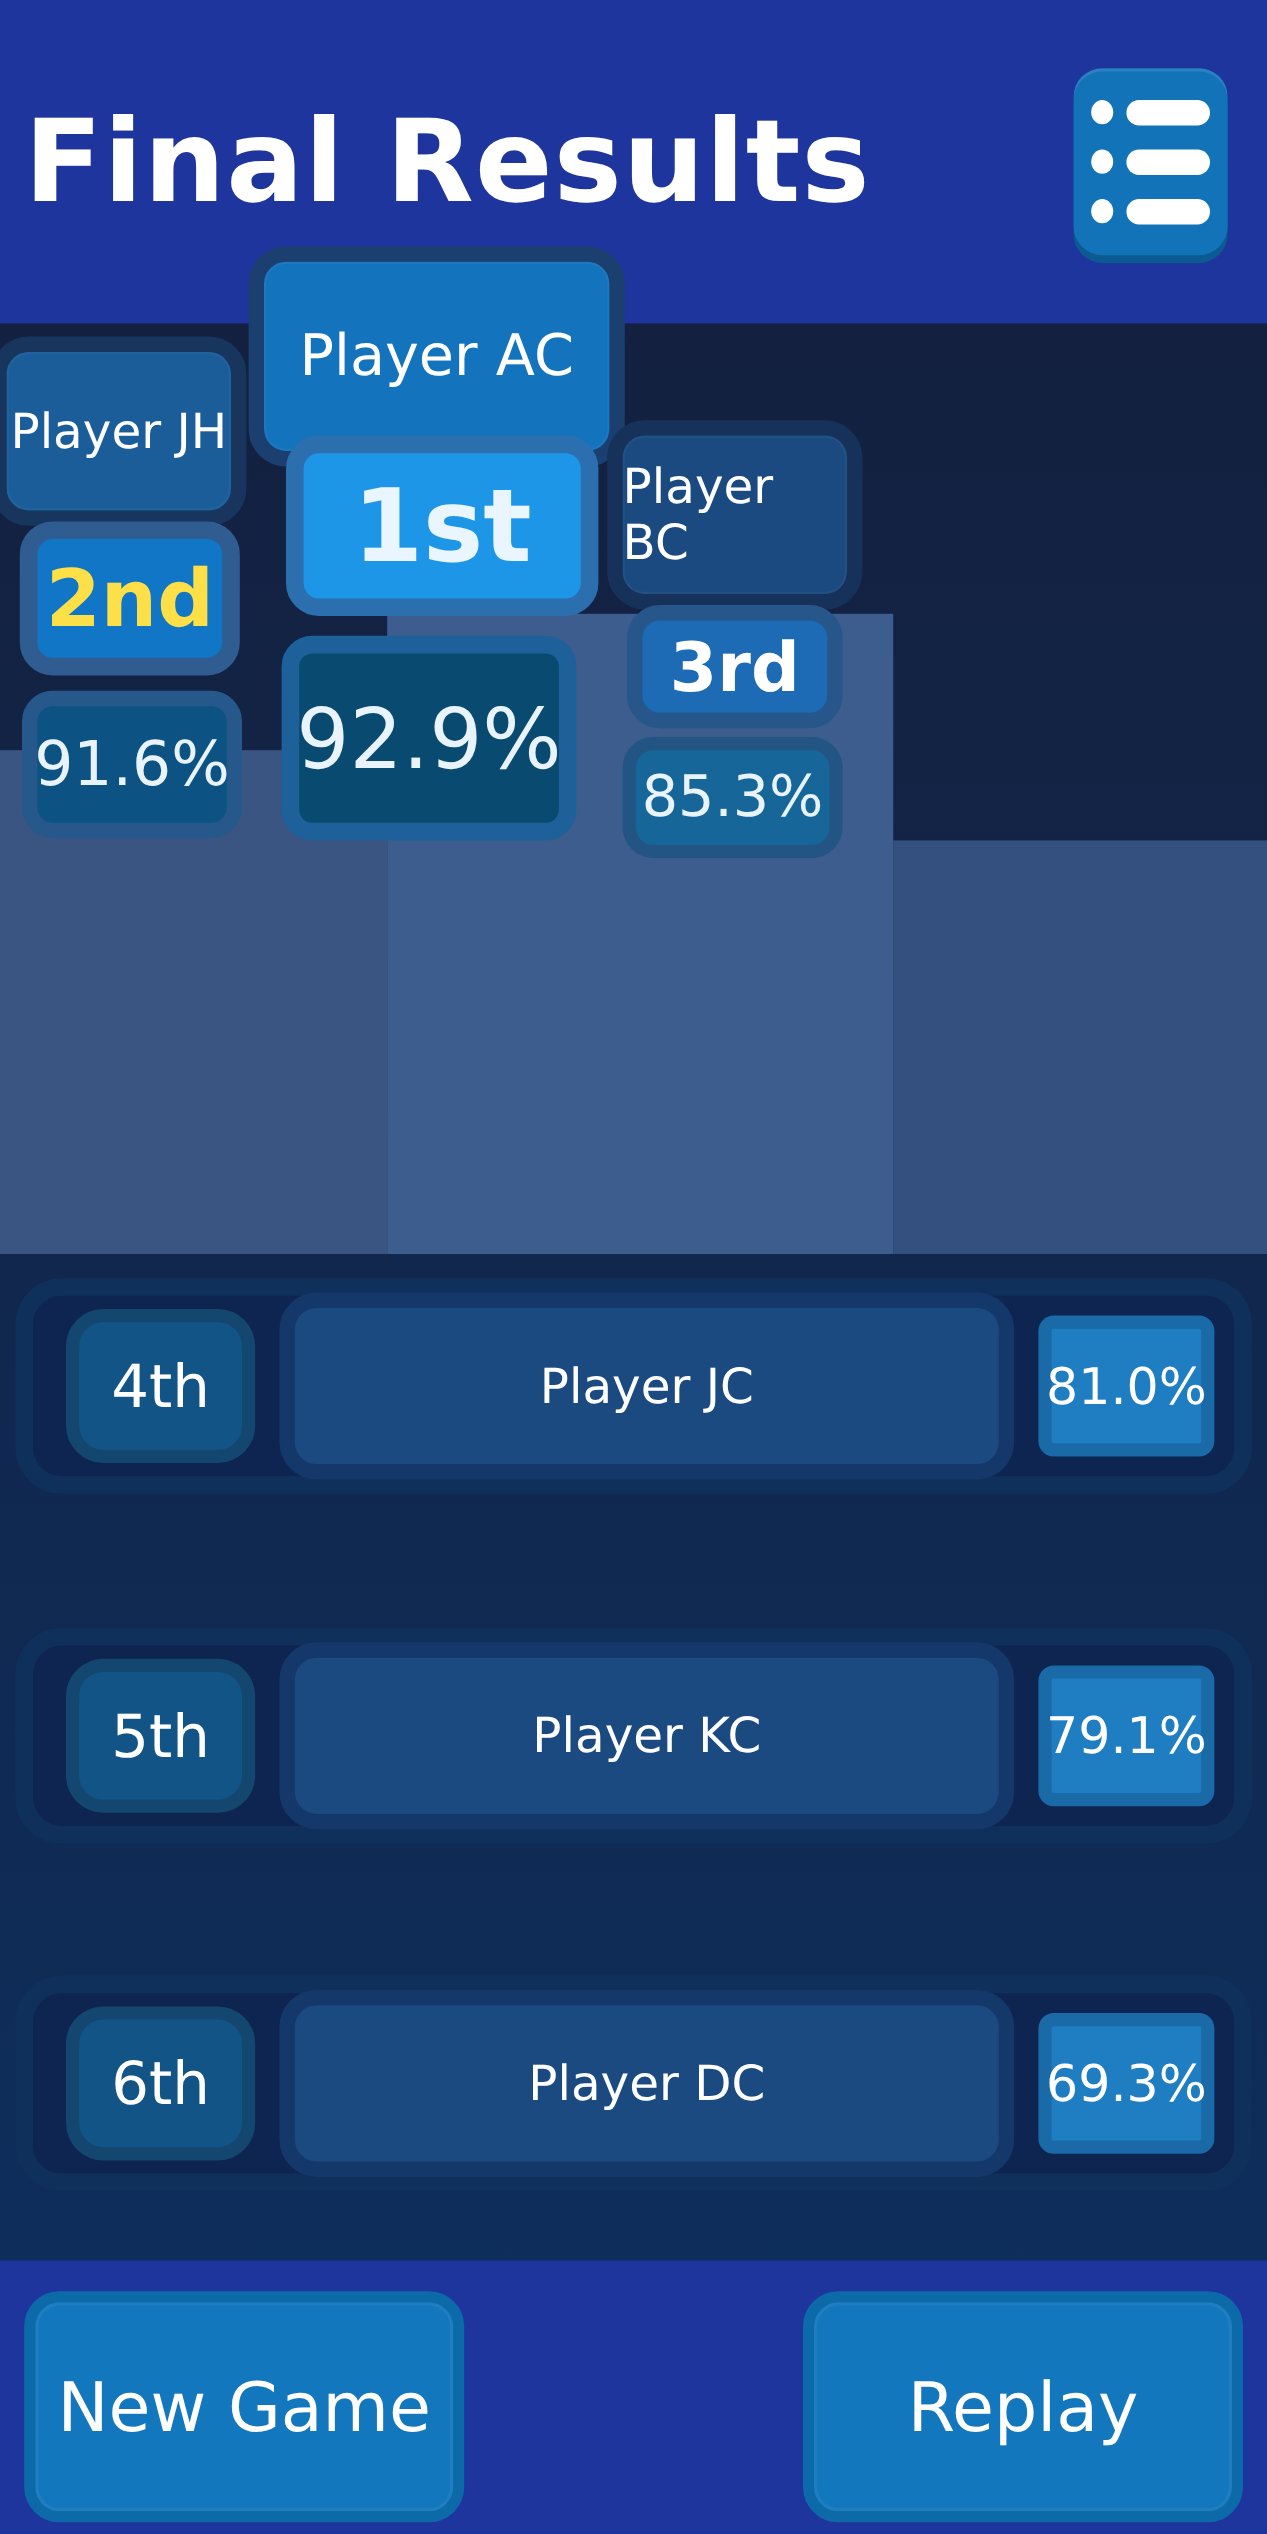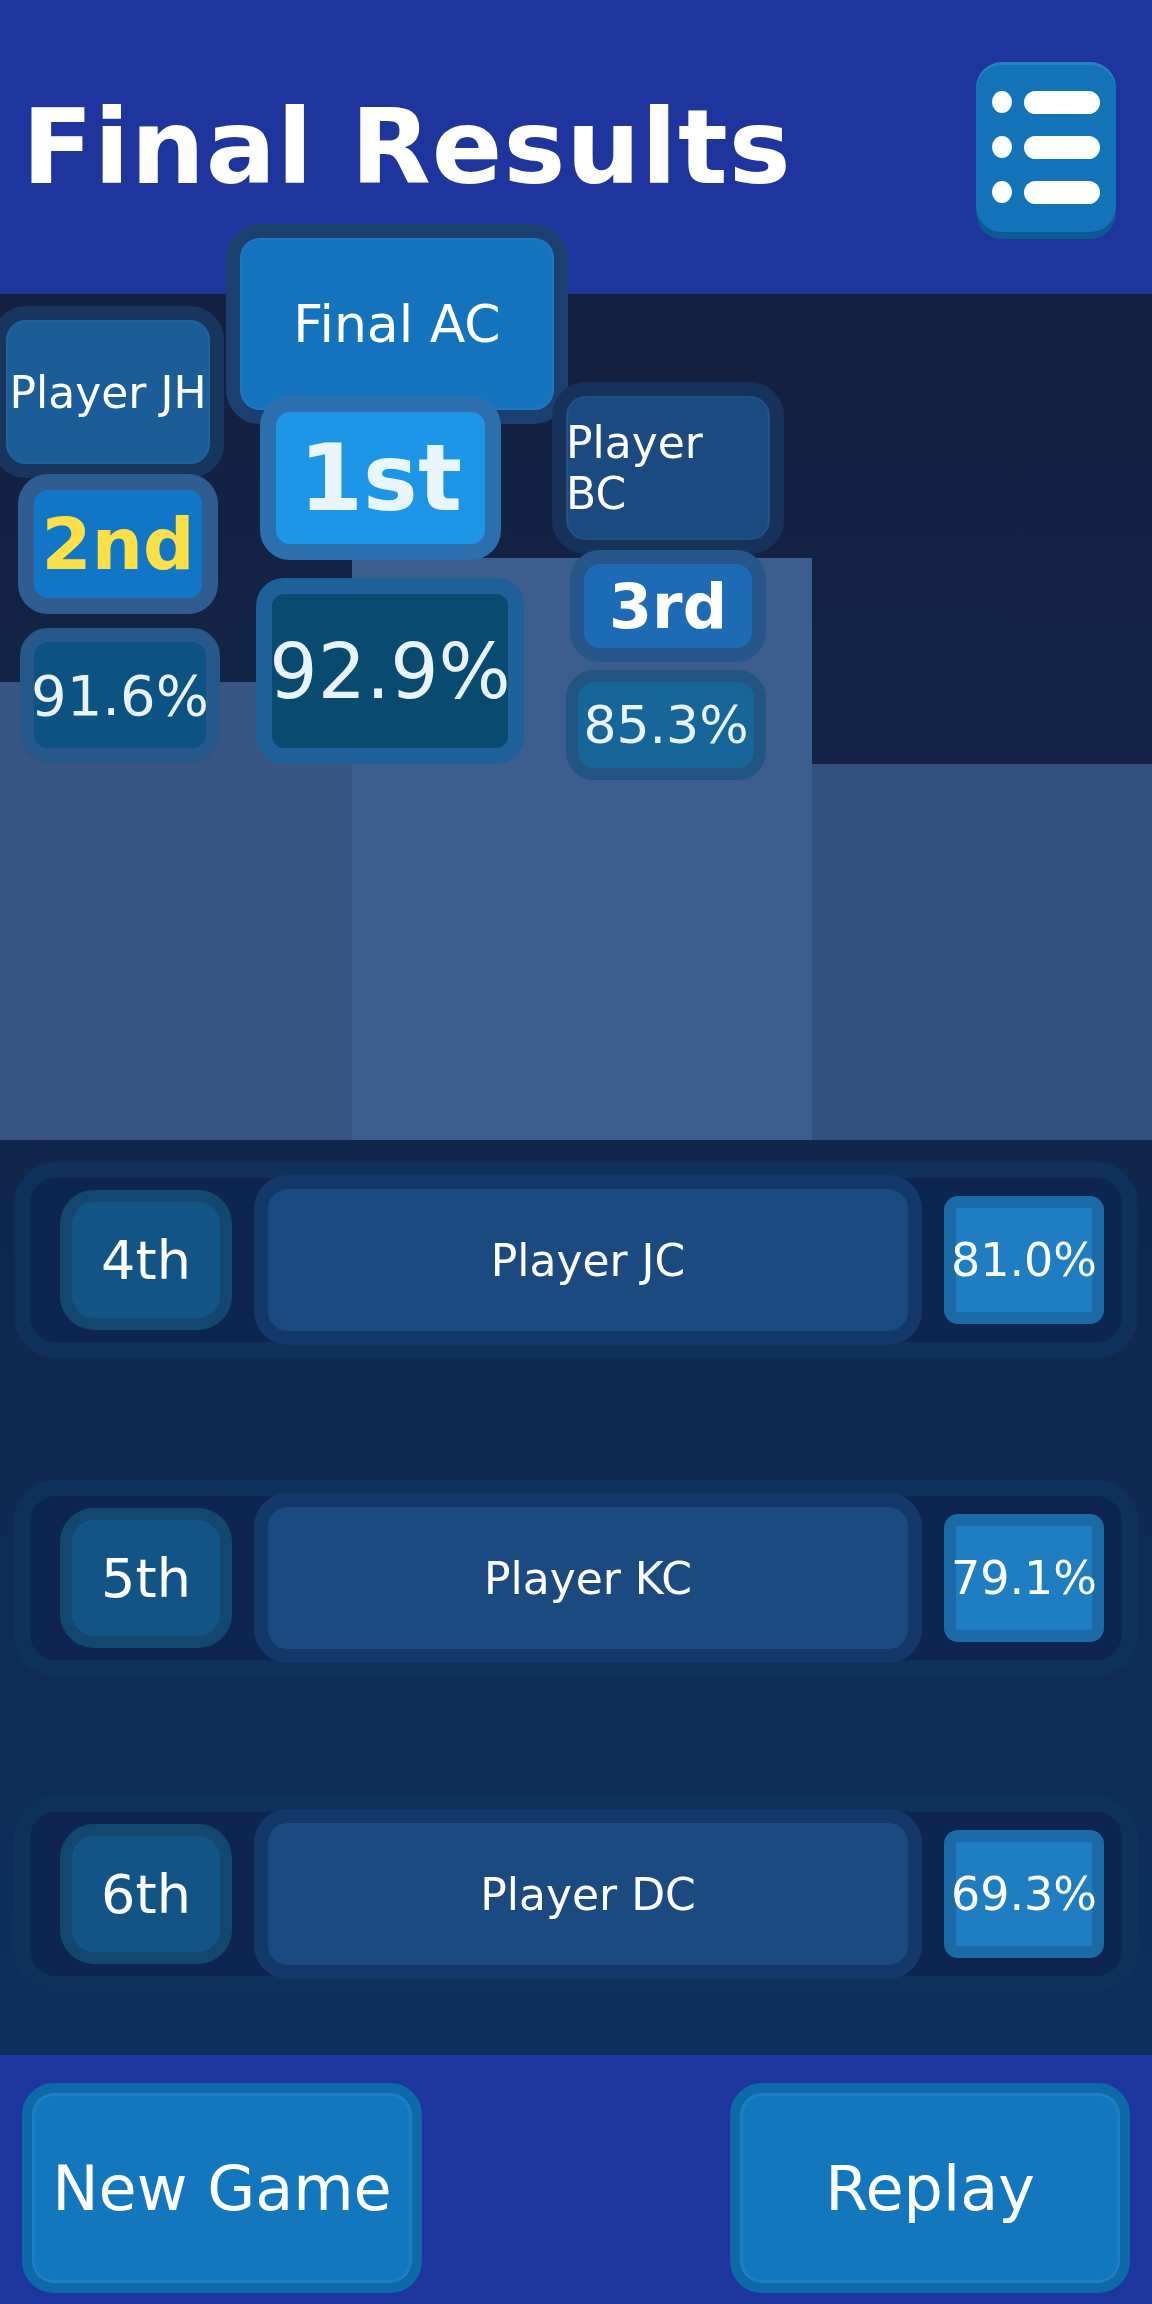--- a/index.html
+++ b/index.html
@@ -67,21 +67,21 @@
   .name-chip.n2 { left:-8px; top:12px;  width:232px; height:172px; background:#1a5d99; border-color:#17355d;}
   .name-chip.n3 { left:552px; top:88px; width:232px; height:172px; background:#1b4a80; border-color:#16325a;}
 
   
   .rank-badge {
     position:absolute;
     display:flex; align-items:center; justify-content:center;
     border-radius: 30px;
     color:#eaf6ff; font-weight:700;
   }
-  .rank-badge.r1 { left:260px; top:102px; width:241px; height:164px; background:#1e96e8;
+  .rank-badge.r1 { left:260px; top:102px; width:284px; height:164px; background:#1e96e8;
      border:16px solid #2b6fae; font-size:92px; }
   .rank-badge.r2 { left:18px;  top:180px; width:200px; height:140px; background:#1276c6;
      border:16px solid #2f5d91; font-size:72px; color:#fde047; }
   .rank-badge.r3 { left:570px; top:256px; width:196px; height:112px; background:#1c6bb4;
      border:14px solid #27568a; font-size:62px; color:#ffffff; }
 
   
   .pct-badge {
     position:absolute;
     display:flex; align-items:center; justify-content:center;
@@ -167,21 +167,21 @@
 <div class="podium">
 
   <div class="pod-bg c2"></div>
   <div class="pod-bg c1"></div>
   <div class="pod-bg c3"></div>
 
   <div class="name-chip n2">Player JH</div>
   <div class="rank-badge r2">2nd</div>
   <div class="pct-badge p2">91.6%</div>
 
-  <div class="name-chip n1">Final AC</div>
+  <div class="name-chip n1">Player AC</div>
   <div class="rank-badge r1">1st</div>
   <div class="pct-badge p1">92.9%</div>
 
   <div class="name-chip n3">Player BC</div>
   <div class="rank-badge r3">3rd</div>
   <div class="pct-badge p3">85.3%</div>
 
 </div>
 
 <div class="row" style="top:1162px;">

